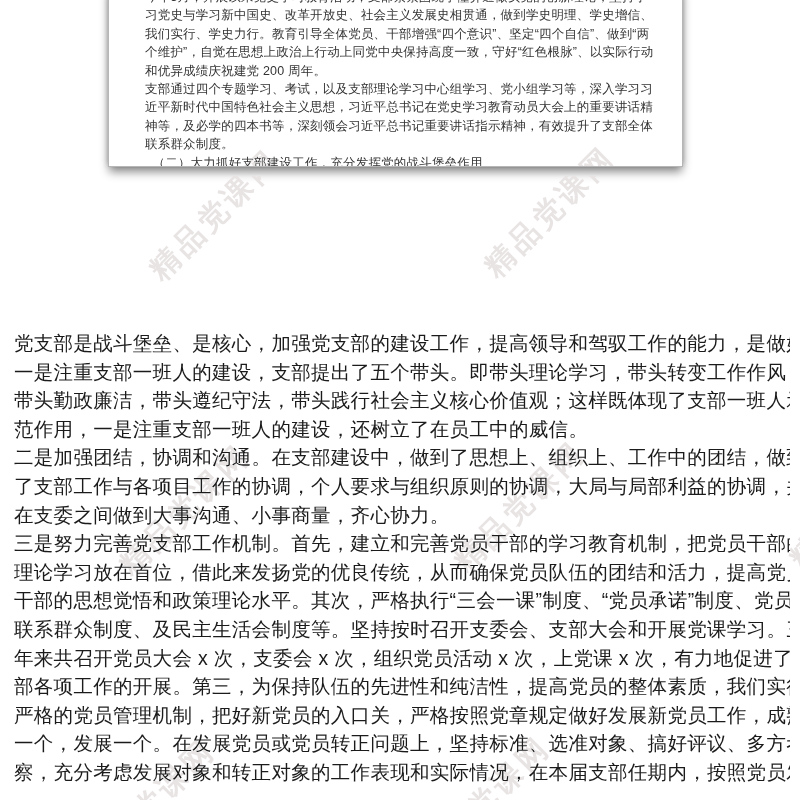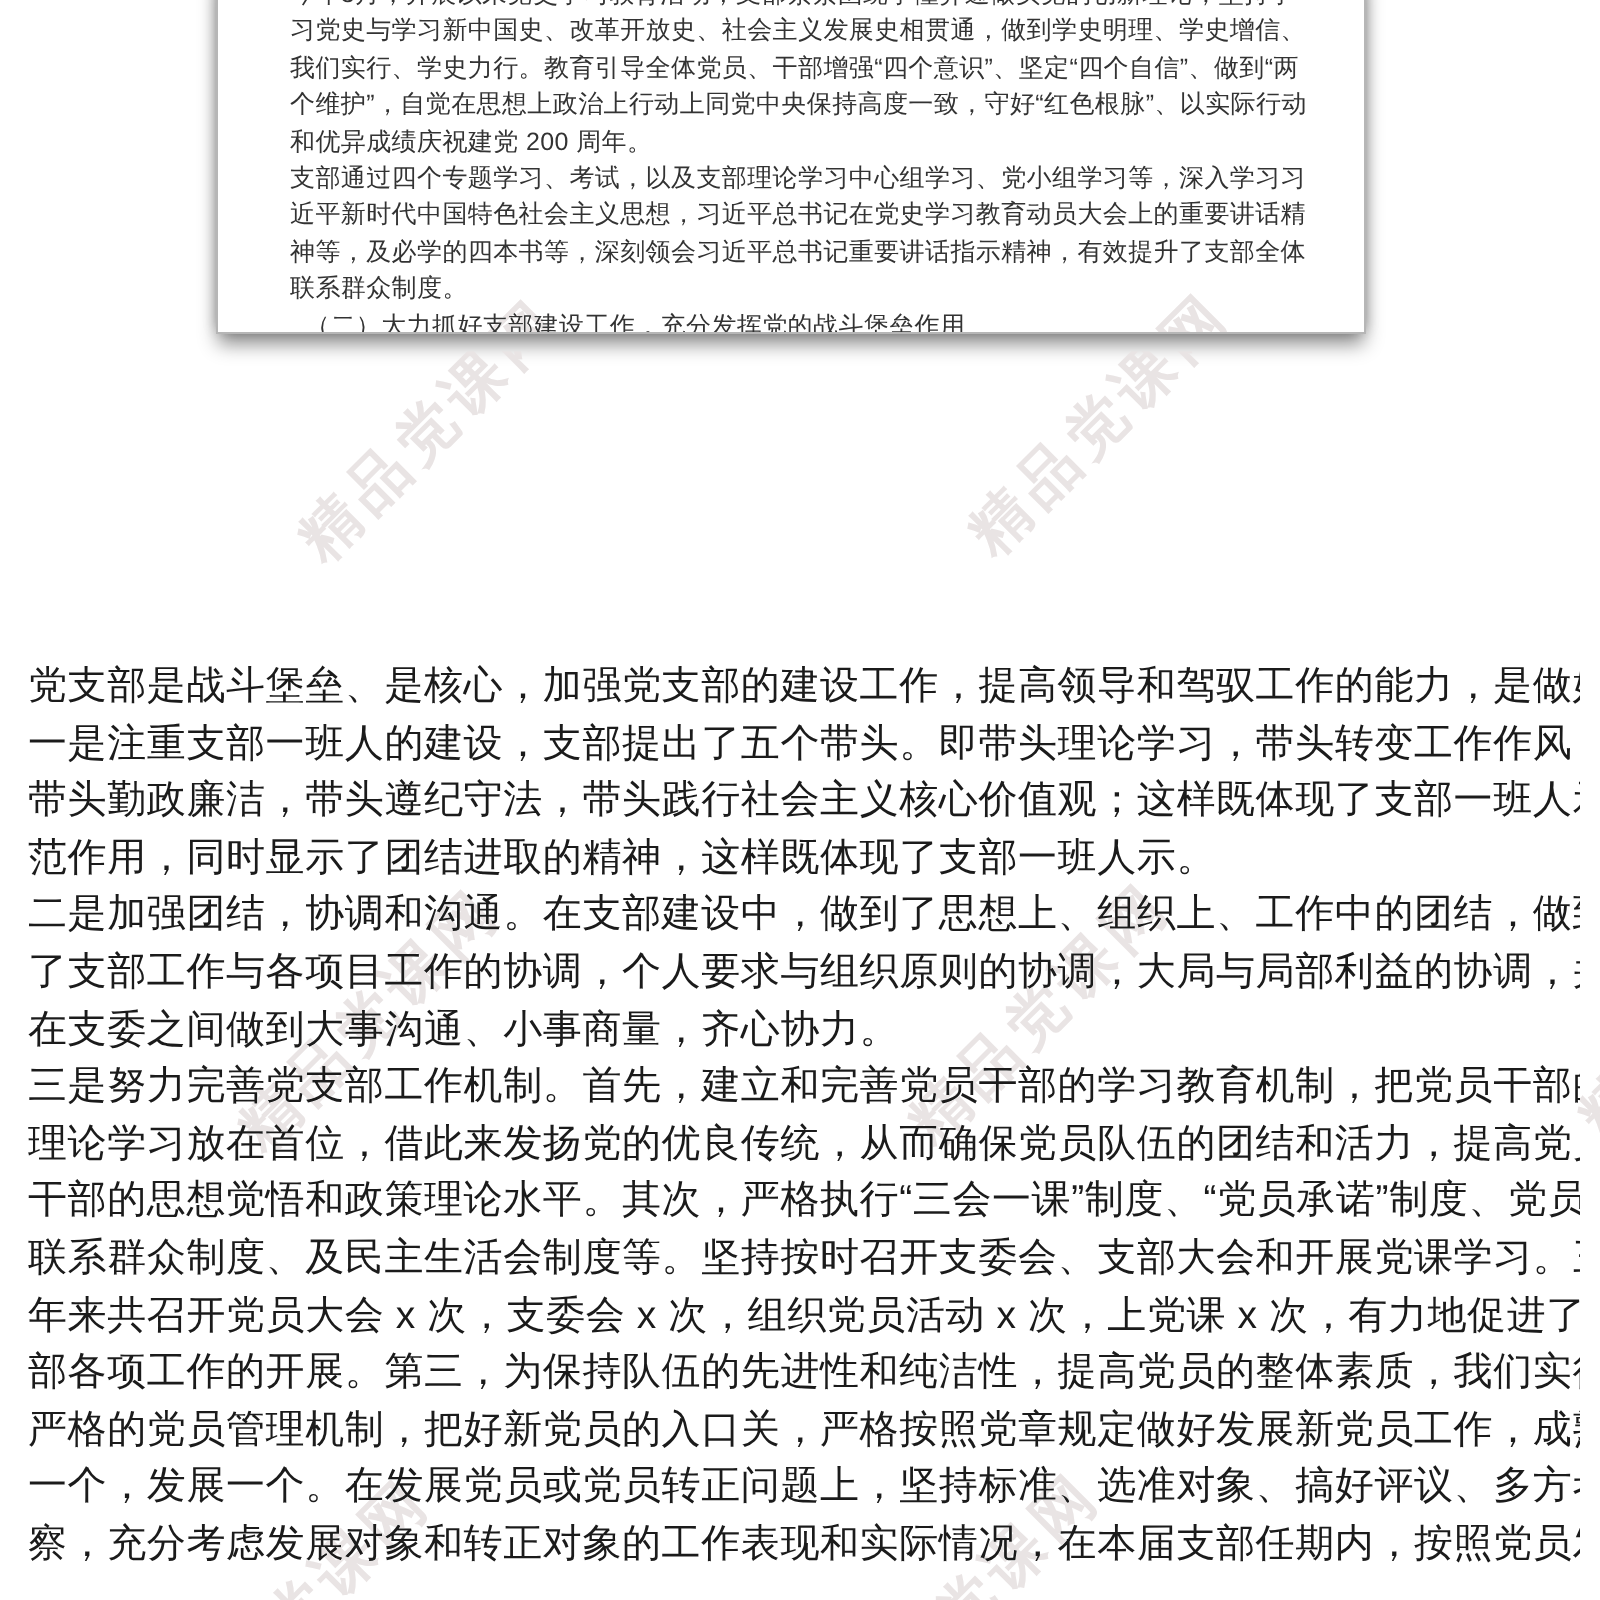--- a/index.html
+++ b/index.html
@@ -64,21 +64,21 @@
     <div class="pline">近平新时代中国特色社会主义思想，习近平总书记在党史学习教育动员大会上的重要讲话精</div>
     <div class="pline">神等，及必学的四本书等，深刻领会习近平总书记重要讲话指示精神，有效提升了支部全体</div>
     <div class="pline">联系群众制度。</div>
     <div class="pline indent">（二）大力抓好支部建设工作，充分发挥党的战斗堡垒作用</div>
   </div>
 
   <div class="body-text">
     <div class="bline">党支部是战斗堡垒、是核心，加强党支部的建设工作，提高领导和驾驭工作的能力，是做好</div>
     <div class="bline">一是注重支部一班人的建设，支部提出了五个带头。即带头理论学习，带头转变工作作风，</div>
     <div class="bline">带头勤政廉洁，带头遵纪守法，带头践行社会主义核心价值观；这样既体现了支部一班人示</div>
-    <div class="bline">范作用，同时显示了团结进取的精神，这样既体现了支部一班人示。</div>
+    <div class="bline">范作用，一是注重支部一班人的建设，还树立了在员工中的威信。</div>
     <div class="bline">二是加强团结，协调和沟通。在支部建设中，做到了思想上、组织上、工作中的团结，做到</div>
     <div class="bline">了支部工作与各项目工作的协调，个人要求与组织原则的协调，大局与局部利益的协调，并</div>
     <div class="bline">在支委之间做到大事沟通、小事商量，齐心协力。</div>
     <div class="bline">三是努力完善党支部工作机制。首先，建立和完善党员干部的学习教育机制，把党员干部的</div>
     <div class="bline">理论学习放在首位，借此来发扬党的优良传统，从而确保党员队伍的团结和活力，提高党员</div>
     <div class="bline">干部的思想觉悟和政策理论水平。其次，严格执行“三会一课”制度、“党员承诺”制度、党员</div>
     <div class="bline">联系群众制度、及民主生活会制度等。坚持按时召开支委会、支部大会和开展党课学习。三</div>
     <div class="bline">年来共召开党员大会 x 次，支委会 x 次，组织党员活动 x 次，上党课 x 次，有力地促进了支</div>
     <div class="bline">部各项工作的开展。第三，为保持队伍的先进性和纯洁性，提高党员的整体素质，我们实行</div>
     <div class="bline">严格的党员管理机制，把好新党员的入口关，严格按照党章规定做好发展新党员工作，成熟</div>

